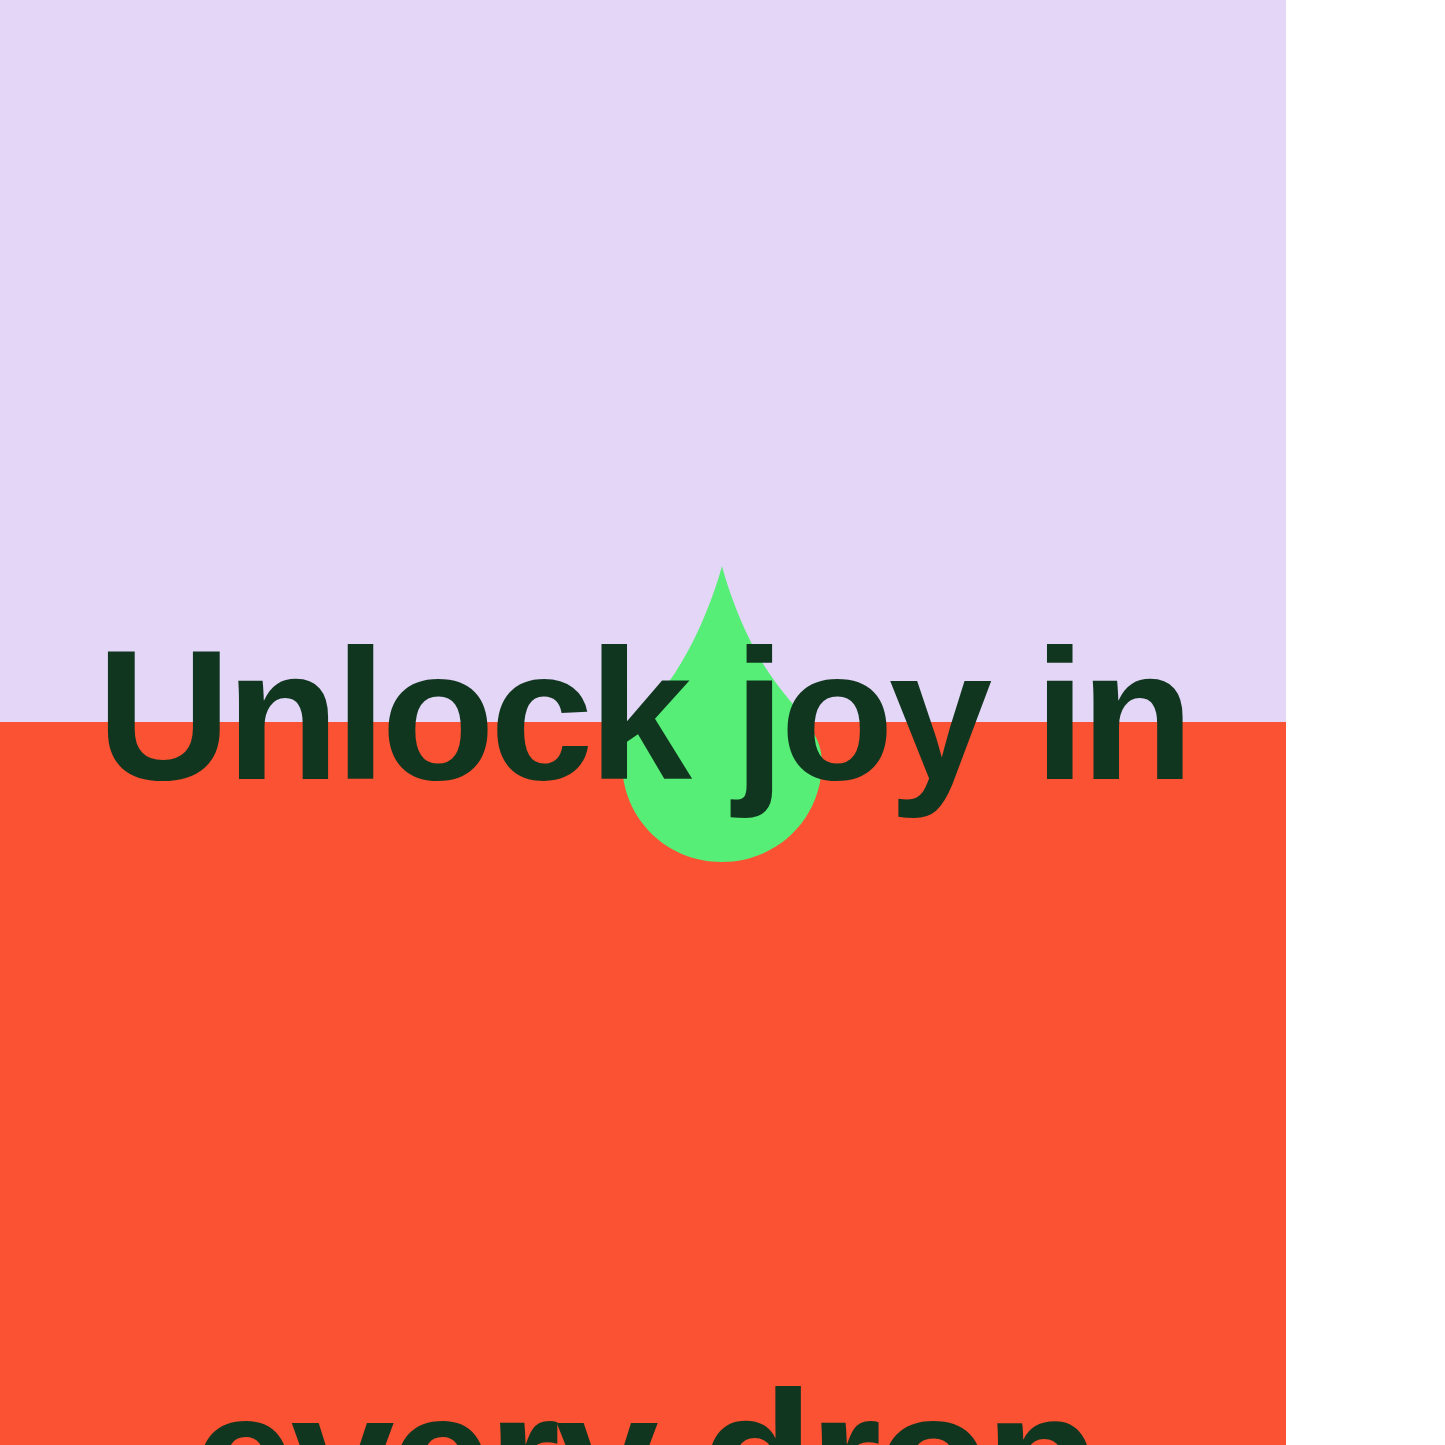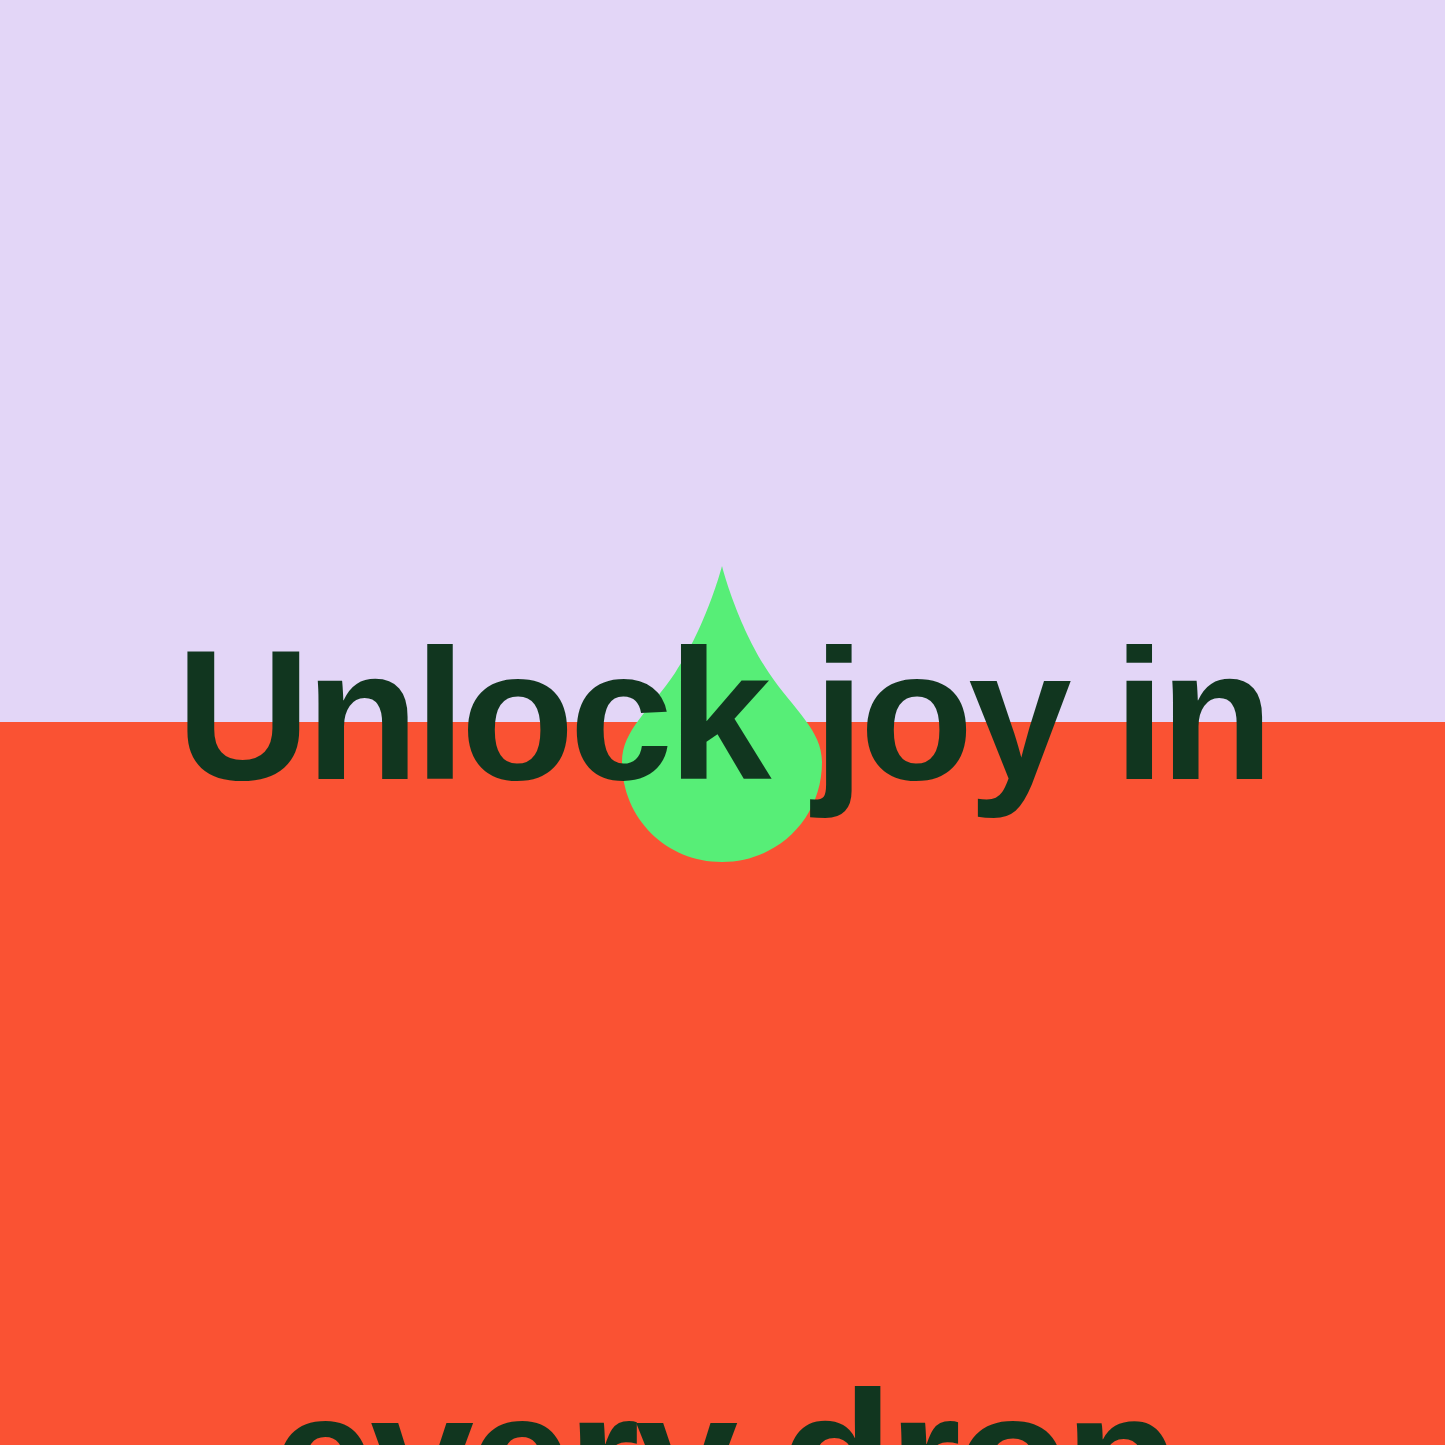--- a/index.html
+++ b/index.html
@@ -74,21 +74,21 @@
     top: 563px;
     width: 206px;
     height: 302px;
     z-index: 2;
   }
   #droplet-svg { display: block; width: 100%; height: 100%; }
 </style>
 </head>
 <body>
 
-<div id="poster" style="width: 1445px; height: 1445px;">
+<div id="poster" style="width: 1286px; height: 1445px;">
 
   <div class="band" id="band-top" style="background: rgb(227, 214, 247);"></div>
   <div class="band" id="band-bottom" style="background: rgb(250, 82, 51);"></div>
 
   <div id="headline" style="color: rgb(17, 54, 31);">
     <span class="hl-line">Unlock joy in</span>
     <span class="hl-line">every drop</span>
   </div>
 
   <div id="droplet-wrap">

